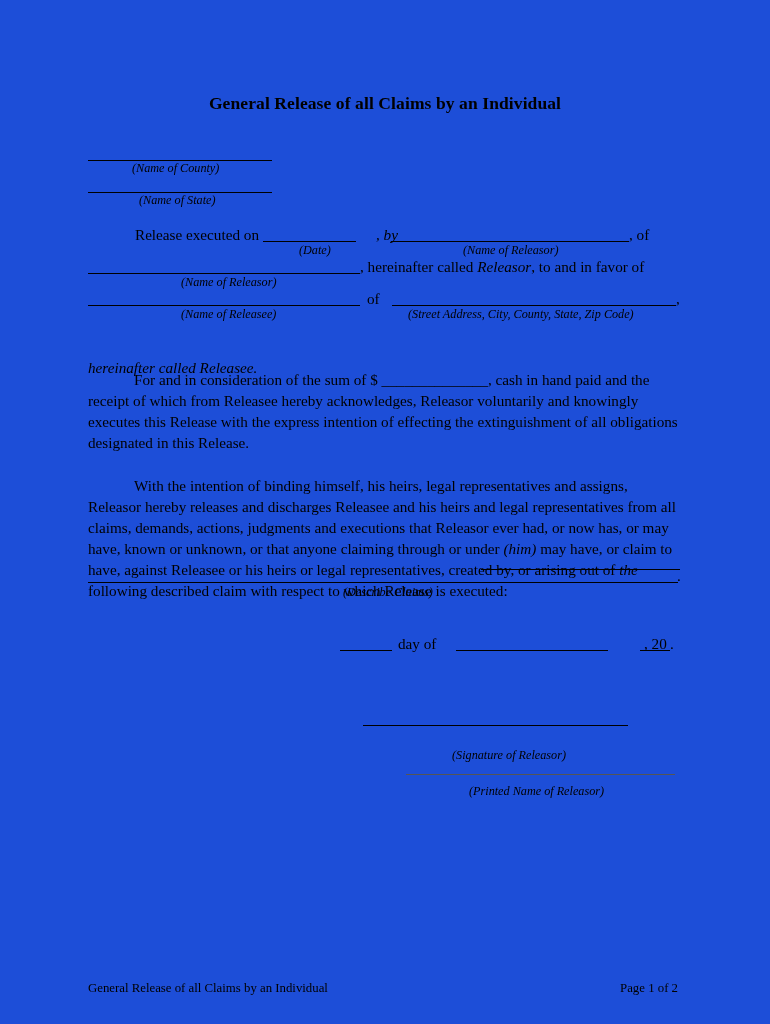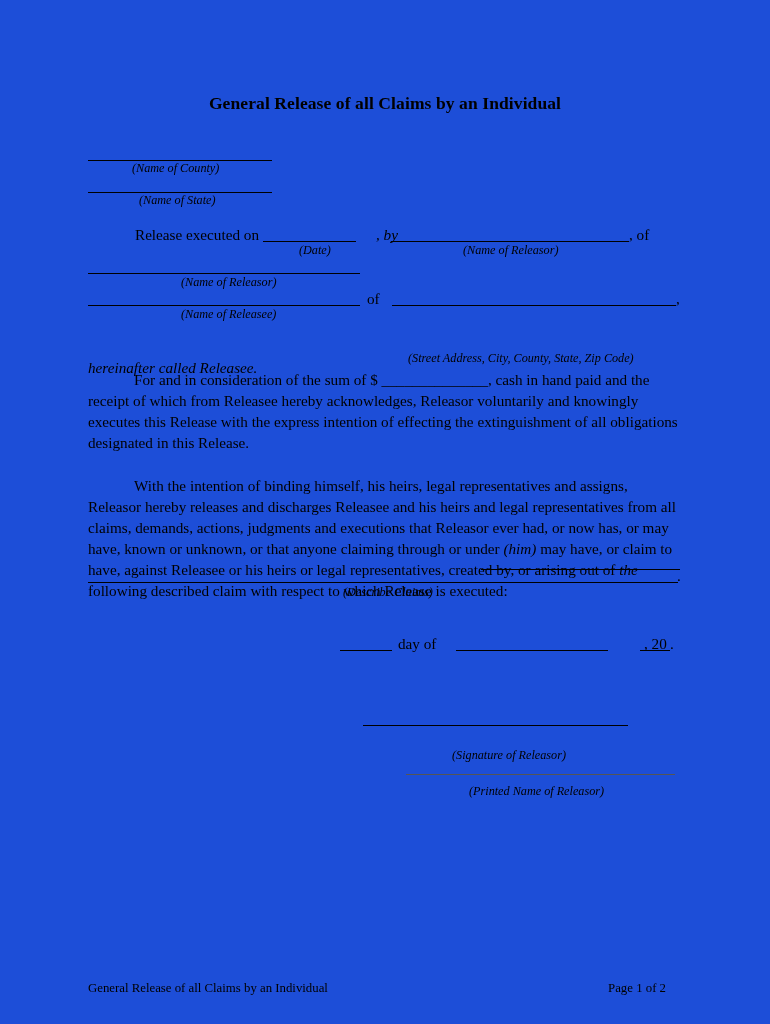--- a/index.html
+++ b/index.html
@@ -65,21 +65,21 @@
   .para .indent { display: inline-block; width: 46px; }
 
   .footer-left {
     position: absolute;
     left: 88px;
     top: 981px;
     font-size: 12.8px;
   }
   .footer-right {
     position: absolute;
-    right: 104px;
+    right: 92px;
     top: 981px;
     font-size: 12.8px;
   }
 </style>
 </head>
 <body>
 
 <div class="page">
 
   <div class="doc-title">General Release of all Claims by an Individual</div>
@@ -93,26 +93,29 @@
   <div class="txt" style="left:135px; top:226px;">Release executed on</div>
   <div class="rule" style="left:263px; top:241px; width:93px;"></div>
   <div class="caption" style="left:299px; top:243px;">(Date)</div>
   <div class="txt" style="left:376px; top:226px;font-style:italic;">, by</div>
   <div class="rule" style="left:391px; top:241px; width:238px;"></div>
   <div class="caption" style="left:463px; top:243px;">(Name of Releasor)</div>
   <div class="txt" style="left:629px; top:226px;">, of</div>
 
   <div class="rule" style="left:88px; top:273px; width:272px;"></div>
   <div class="caption" style="left:181px; top:275px;">(Name of Releasor)</div>
+  <div class="txt" style="left:360px; top:258px;">
+    <span>, hereinafter called </span><span class="ital">Releasor</span><span>, to and in favor of</span>
+  </div>
 
   <div class="rule" style="left:88px; top:305px; width:272px;"></div>
   <div class="caption" style="left:181px; top:307px;">(Name of Releasee)</div>
   <div class="txt" style="left:367px; top:290px;">of</div>
   <div class="rule" style="left:392px; top:305px; width:284px;"></div>
-  <div class="caption" style="left:408px; top:307px;margin-top:44px;">(Street Address, City, County, State, Zip Code)</div>
+  <div class="caption" style="left:408px; top:307px;">(Street Address, City, County, State, Zip Code)</div>
   <div class="txt" style="left:676px; top:290px;">,</div>
 
   <div class="txt ital" style="left:88px; top:348px;margin-top:11px;">hereinafter called Releasee.</div>
 
   <div class="para" style="left:88px; top:369px; width:594px;">
     <span class="indent"></span><span>For and in consideration of the sum of $ ______________, cash in hand paid and the receipt of which from Releasee hereby acknowledges, Releasor voluntarily and knowingly executes this Release with the express intention of effecting the extinguishment of all obligations designated in this Release.</span>
   </div>
 
   <div class="para" style="left:88px; top:475px; width:594px;">
     <span class="indent"></span><span>With the intention of binding himself, his heirs, legal representatives and assigns, Releasor hereby releases and discharges Releasee and his heirs and legal representatives from all claims, demands, actions, judgments and executions that Releasor ever had, or now has, or may have, known or unknown, or that anyone claiming through or under </span><span class="ital">(him)</span><span> may have, or claim to have, against Releasee or his heirs or legal representatives, created by, or arising out of </span><span class="ital">the</span><span> following described claim with respect to which Release is executed:</span>

